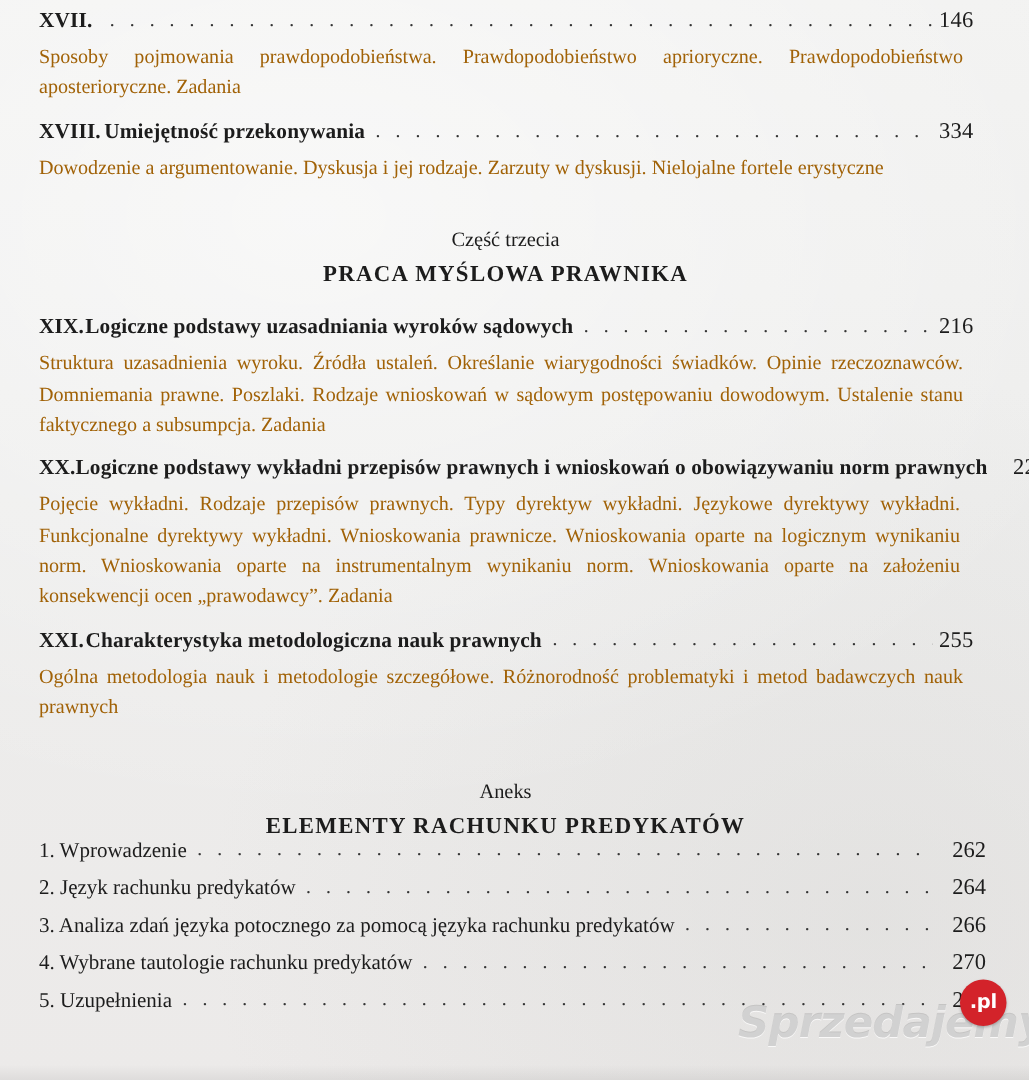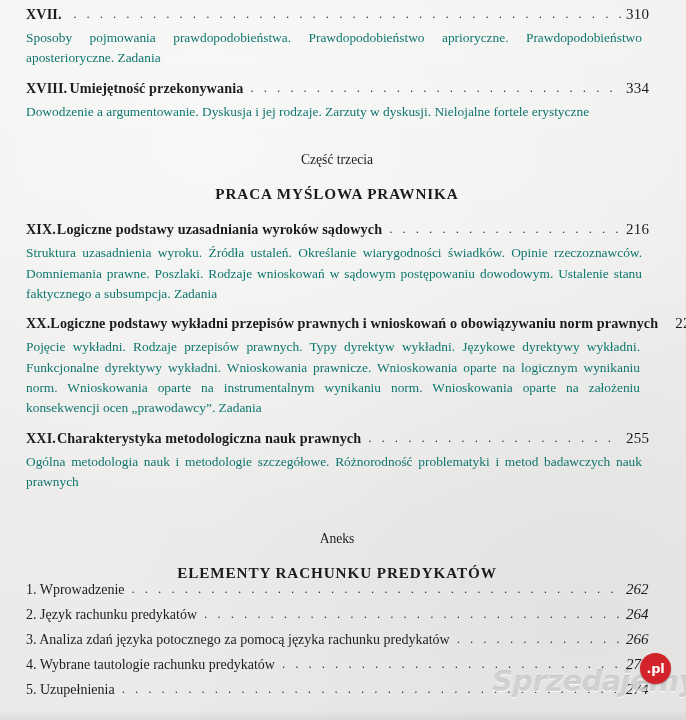--- a/index.html
+++ b/index.html
@@ -71,42 +71,42 @@
     letter-spacing: 0.2px;
   }
 
   
   .desc {
     font-size: 13.4px;
     line-height: 1.52;
     text-align: justify;
     margin: 5px 0 0 0;
     padding-right: 24px;
-    color: #0f766e;
+    color: #a16207;
   }
   .desc.narrow { padding-right: 26px; }
 
   .gap-sm { height: 11px; }
   .gap-md { height: 18px; }
   .gap-lg { height: 30px; }
 
   
   .part-label {
     text-align: center;
     font-size: 13.6px;
     font-weight: normal;
     padding-right: 18px;
   }
   .part-title {
     text-align: center;
     font-size: 15.2px;
     font-weight: bold;
     letter-spacing: 0.9px;
     padding-right: 18px;
-    margin-top: 17px;
+    margin-top: 6px;
   }
 
   
   .annex-list { margin-top: 0; }
   .annex-row {
     display: flex;
     align-items: baseline;
     font-size: 14px;
     line-height: 1.0;
     margin-bottom: 10px;
@@ -119,23 +119,22 @@
     margin: 0 4px 0 7px;
     letter-spacing: 3.4px;
     font-size: 13px;
     color: #343434;
     position: relative;
     top: -1px;
   }
   .annex-row .pageno {
     width: 40px;
     flex: 0 0 auto;
-    text-align: left;
+    text-align: center;
     font-size: 15px;
-    font-style: italic;
   }
 
   
   .watermark {
     position: absolute;
     left: 492px;
     top: 662px;
     width: 190px;
     height: 52px;
     pointer-events: none;
@@ -191,21 +190,21 @@
 
 <div class="page"></div>
 
 <div class="content">
 
   <div style="height:6px"></div>
   <div class="entry">
     <span class="num-roman">XVII.</span>
     <span style="width:11px;display:inline-block"></span>
     <span class="leaders">. . . . . . . . . . . . . . . . . . . . . . . . . . . . . . . . . . . . . . . . . . . . . . . . . . . . . . . . . . . . . . . . . . . . . . . . . . . . . . . . . . . . . . . . . . . . . . . . . . . .</span>
-    <span class="pageno">310</span>
+    <span class="pageno">146</span>
   </div>
   <p class="desc">Sposoby pojmowania prawdopodobieństwa. Prawdopodobieństwo aprioryczne. Prawdopodobień­stwo aposterioryczne. Zadania</p>
 
   <div class="gap-sm"></div>
 
   <div class="entry">
     <span class="num-roman">XVIII.</span>
     <span style="width:8px;display:inline-block"></span>
     <span class="title">Umiejętność przekonywania</span>
     <span class="leaders">. . . . . . . . . . . . . . . . . . . . . . . . . . . . . . . . . . . . . . . . . . . . . . . . . . . . . . . . . . . . . . . . . . . . . . . . . . . . . . . . . . . . . . . . . . . . . . . . . . . .</span>

